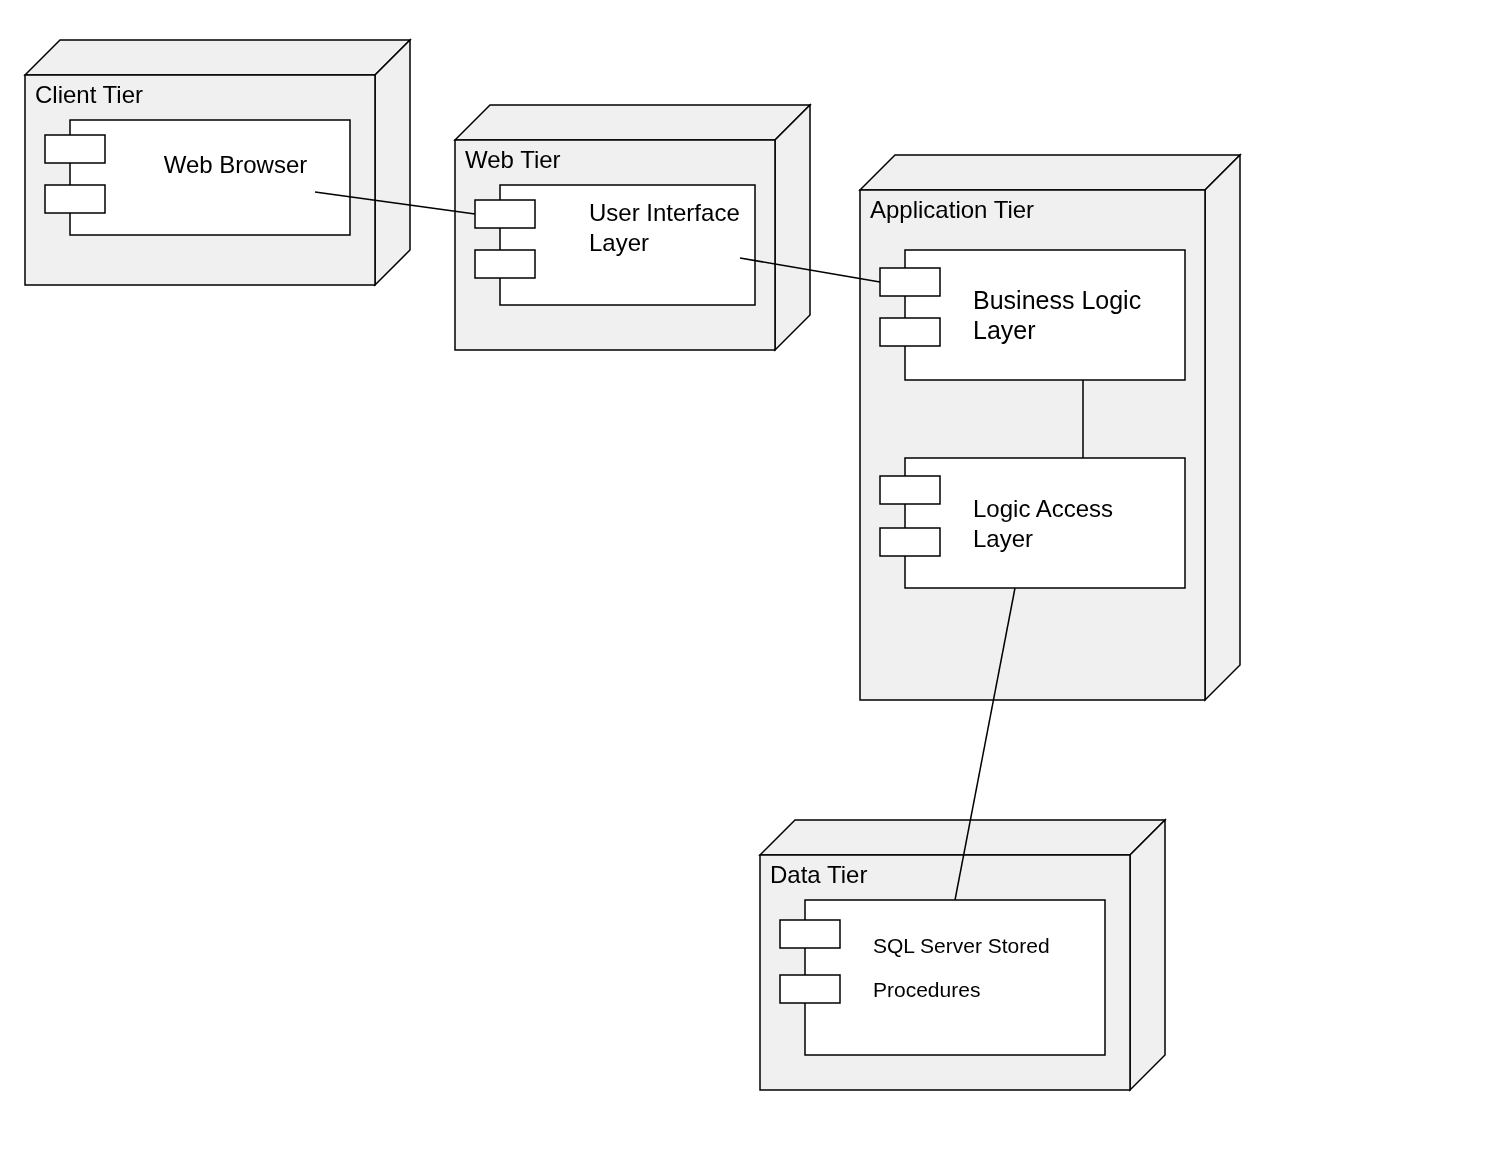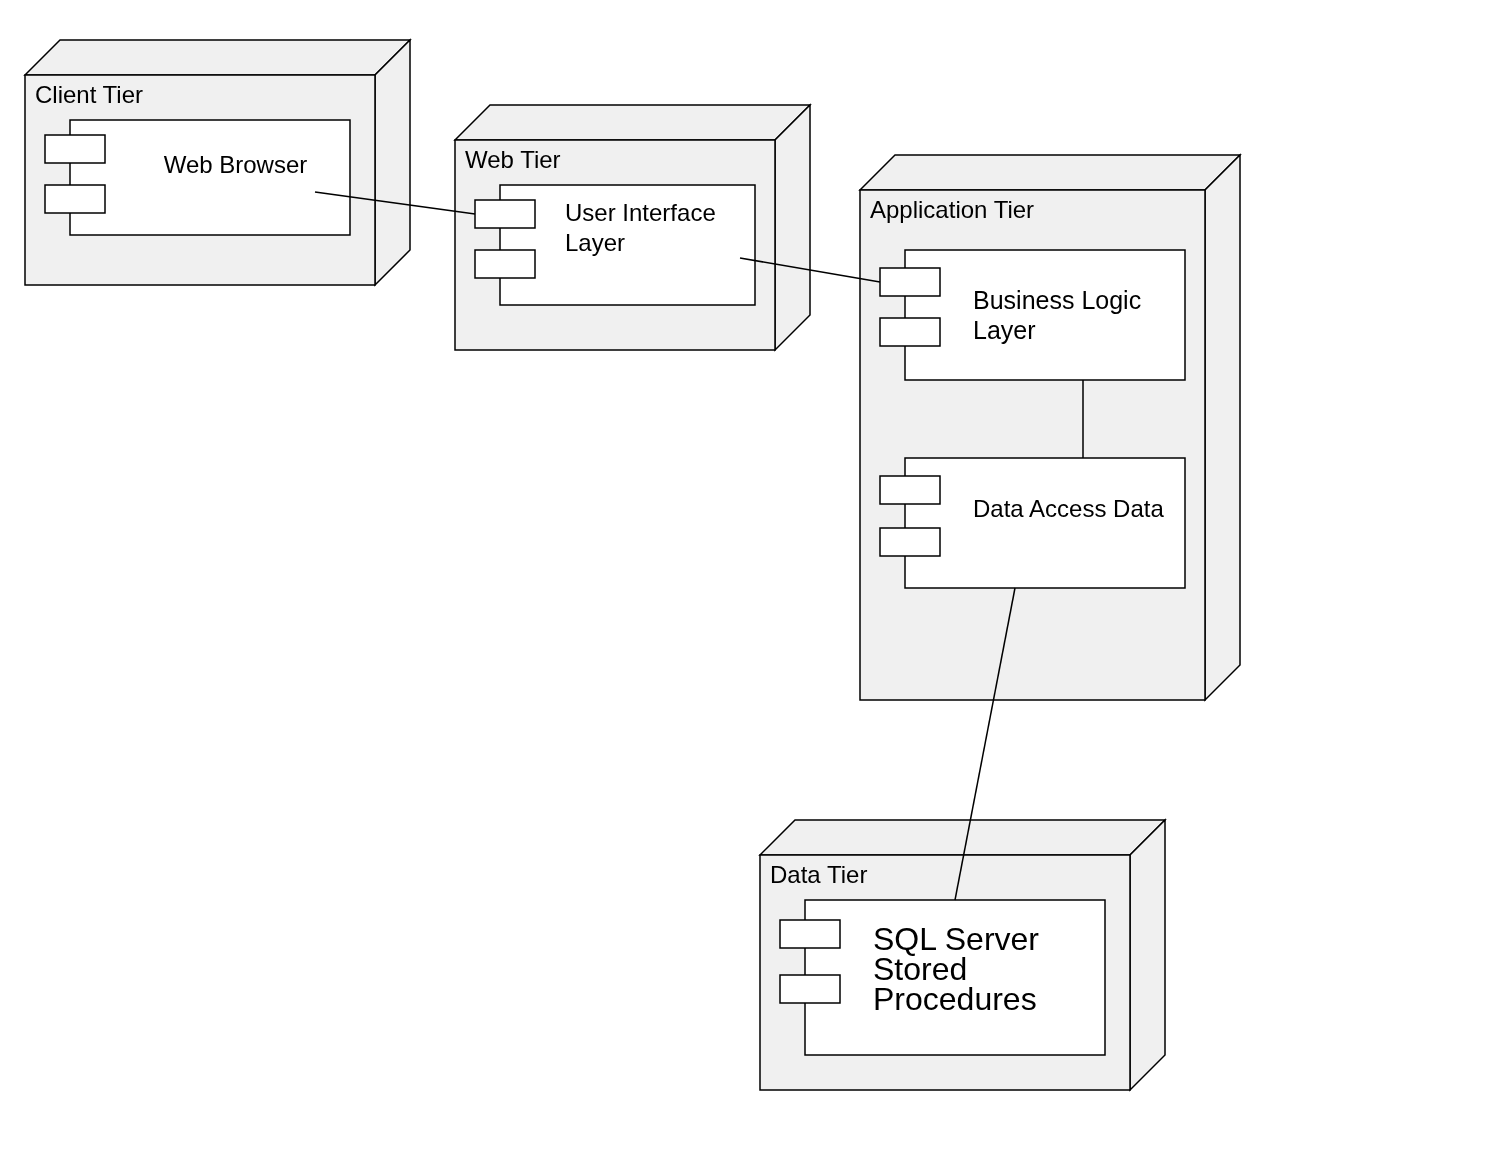--- a/index.html
+++ b/index.html
@@ -94,21 +94,21 @@
         <span>Web Browser</span>
       </div>
     </foreignObject>
   </g>
 
   <g>
     <rect class="comp-body" x="500" y="185" width="255" height="120"></rect>
     <rect class="comp-tab" x="475" y="200" width="60" height="28"></rect>
     <rect class="comp-tab" x="475" y="250" width="60" height="28"></rect>
     <foreignObject x="565" y="198" width="180" height="100">
-      <div xmlns="http://www.w3.org/1999/xhtml" style="font-size:24px;line-height:30px;">
+      <div xmlns="http://www.w3.org/1999/xhtml" style="font-size:24px;line-height:30px;margin-left:24px;">
         <span>User Interface Layer</span>
       </div>
     </foreignObject>
   </g>
 
   <g>
     <rect class="comp-body" x="905" y="250" width="280" height="130"></rect>
     <rect class="comp-tab" x="880" y="268" width="60" height="28"></rect>
     <rect class="comp-tab" x="880" y="318" width="60" height="28"></rect>
     <foreignObject x="973" y="285" width="200" height="80">
@@ -117,31 +117,31 @@
       </div>
     </foreignObject>
   </g>
 
   <g>
     <rect class="comp-body" x="905" y="458" width="280" height="130"></rect>
     <rect class="comp-tab" x="880" y="476" width="60" height="28"></rect>
     <rect class="comp-tab" x="880" y="528" width="60" height="28"></rect>
     <foreignObject x="973" y="494" width="200" height="80">
       <div xmlns="http://www.w3.org/1999/xhtml" style="font-size:24px;line-height:30px;">
-        <span>Data Access Data</span>
+        <span>Logic Access Layer</span>
       </div>
     </foreignObject>
   </g>
 
   <g>
     <rect class="comp-body" x="805" y="900" width="300" height="155"></rect>
     <rect class="comp-tab" x="780" y="920" width="60" height="28"></rect>
     <rect class="comp-tab" x="780" y="975" width="60" height="28"></rect>
     <foreignObject x="873" y="924" width="215" height="120">
-      <div xmlns="http://www.w3.org/1999/xhtml" style="font-size:32px;line-height:30px;">
+      <div xmlns="http://www.w3.org/1999/xhtml" style="font-size:21px;line-height:44px;">
         <span>SQL Server Stored Procedures</span>
       </div>
     </foreignObject>
   </g>
 
   <line class="edge" x1="315" y1="192" x2="475" y2="214"></line>
 
   <line class="edge" x1="740" y1="258" x2="880" y2="282"></line>
 
   <line class="edge" x1="1083" y1="380" x2="1083" y2="458"></line>

